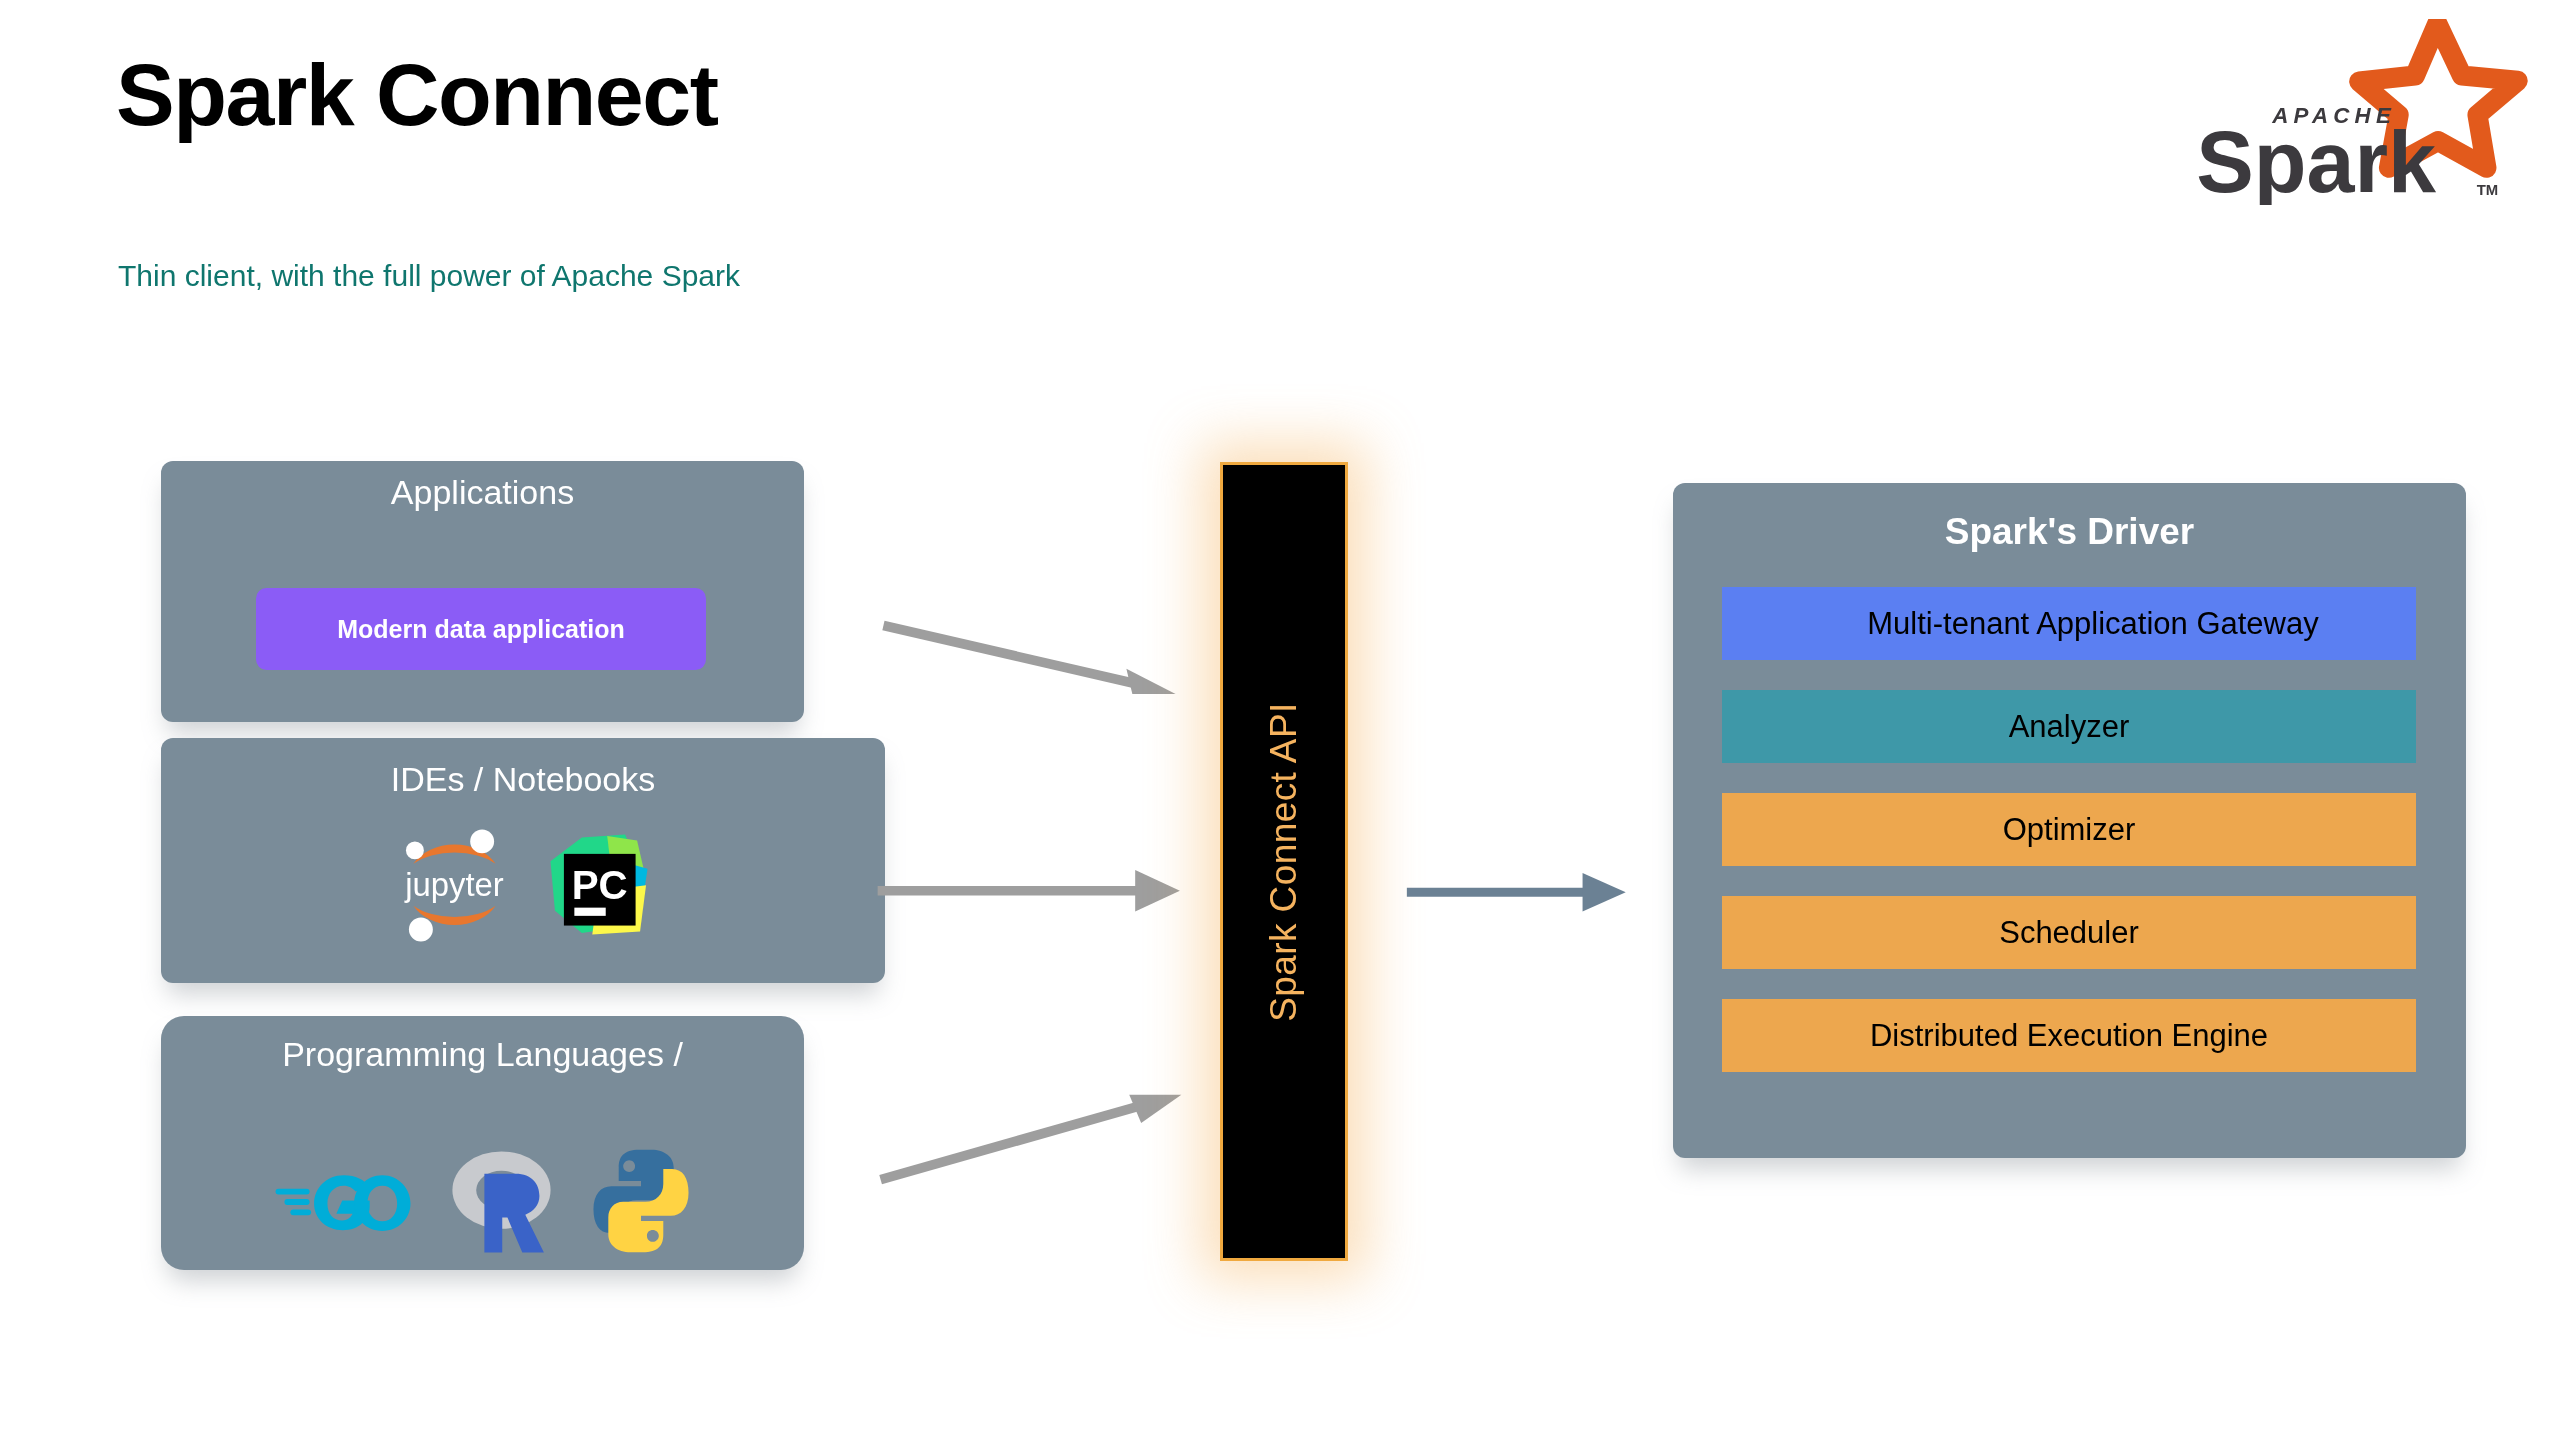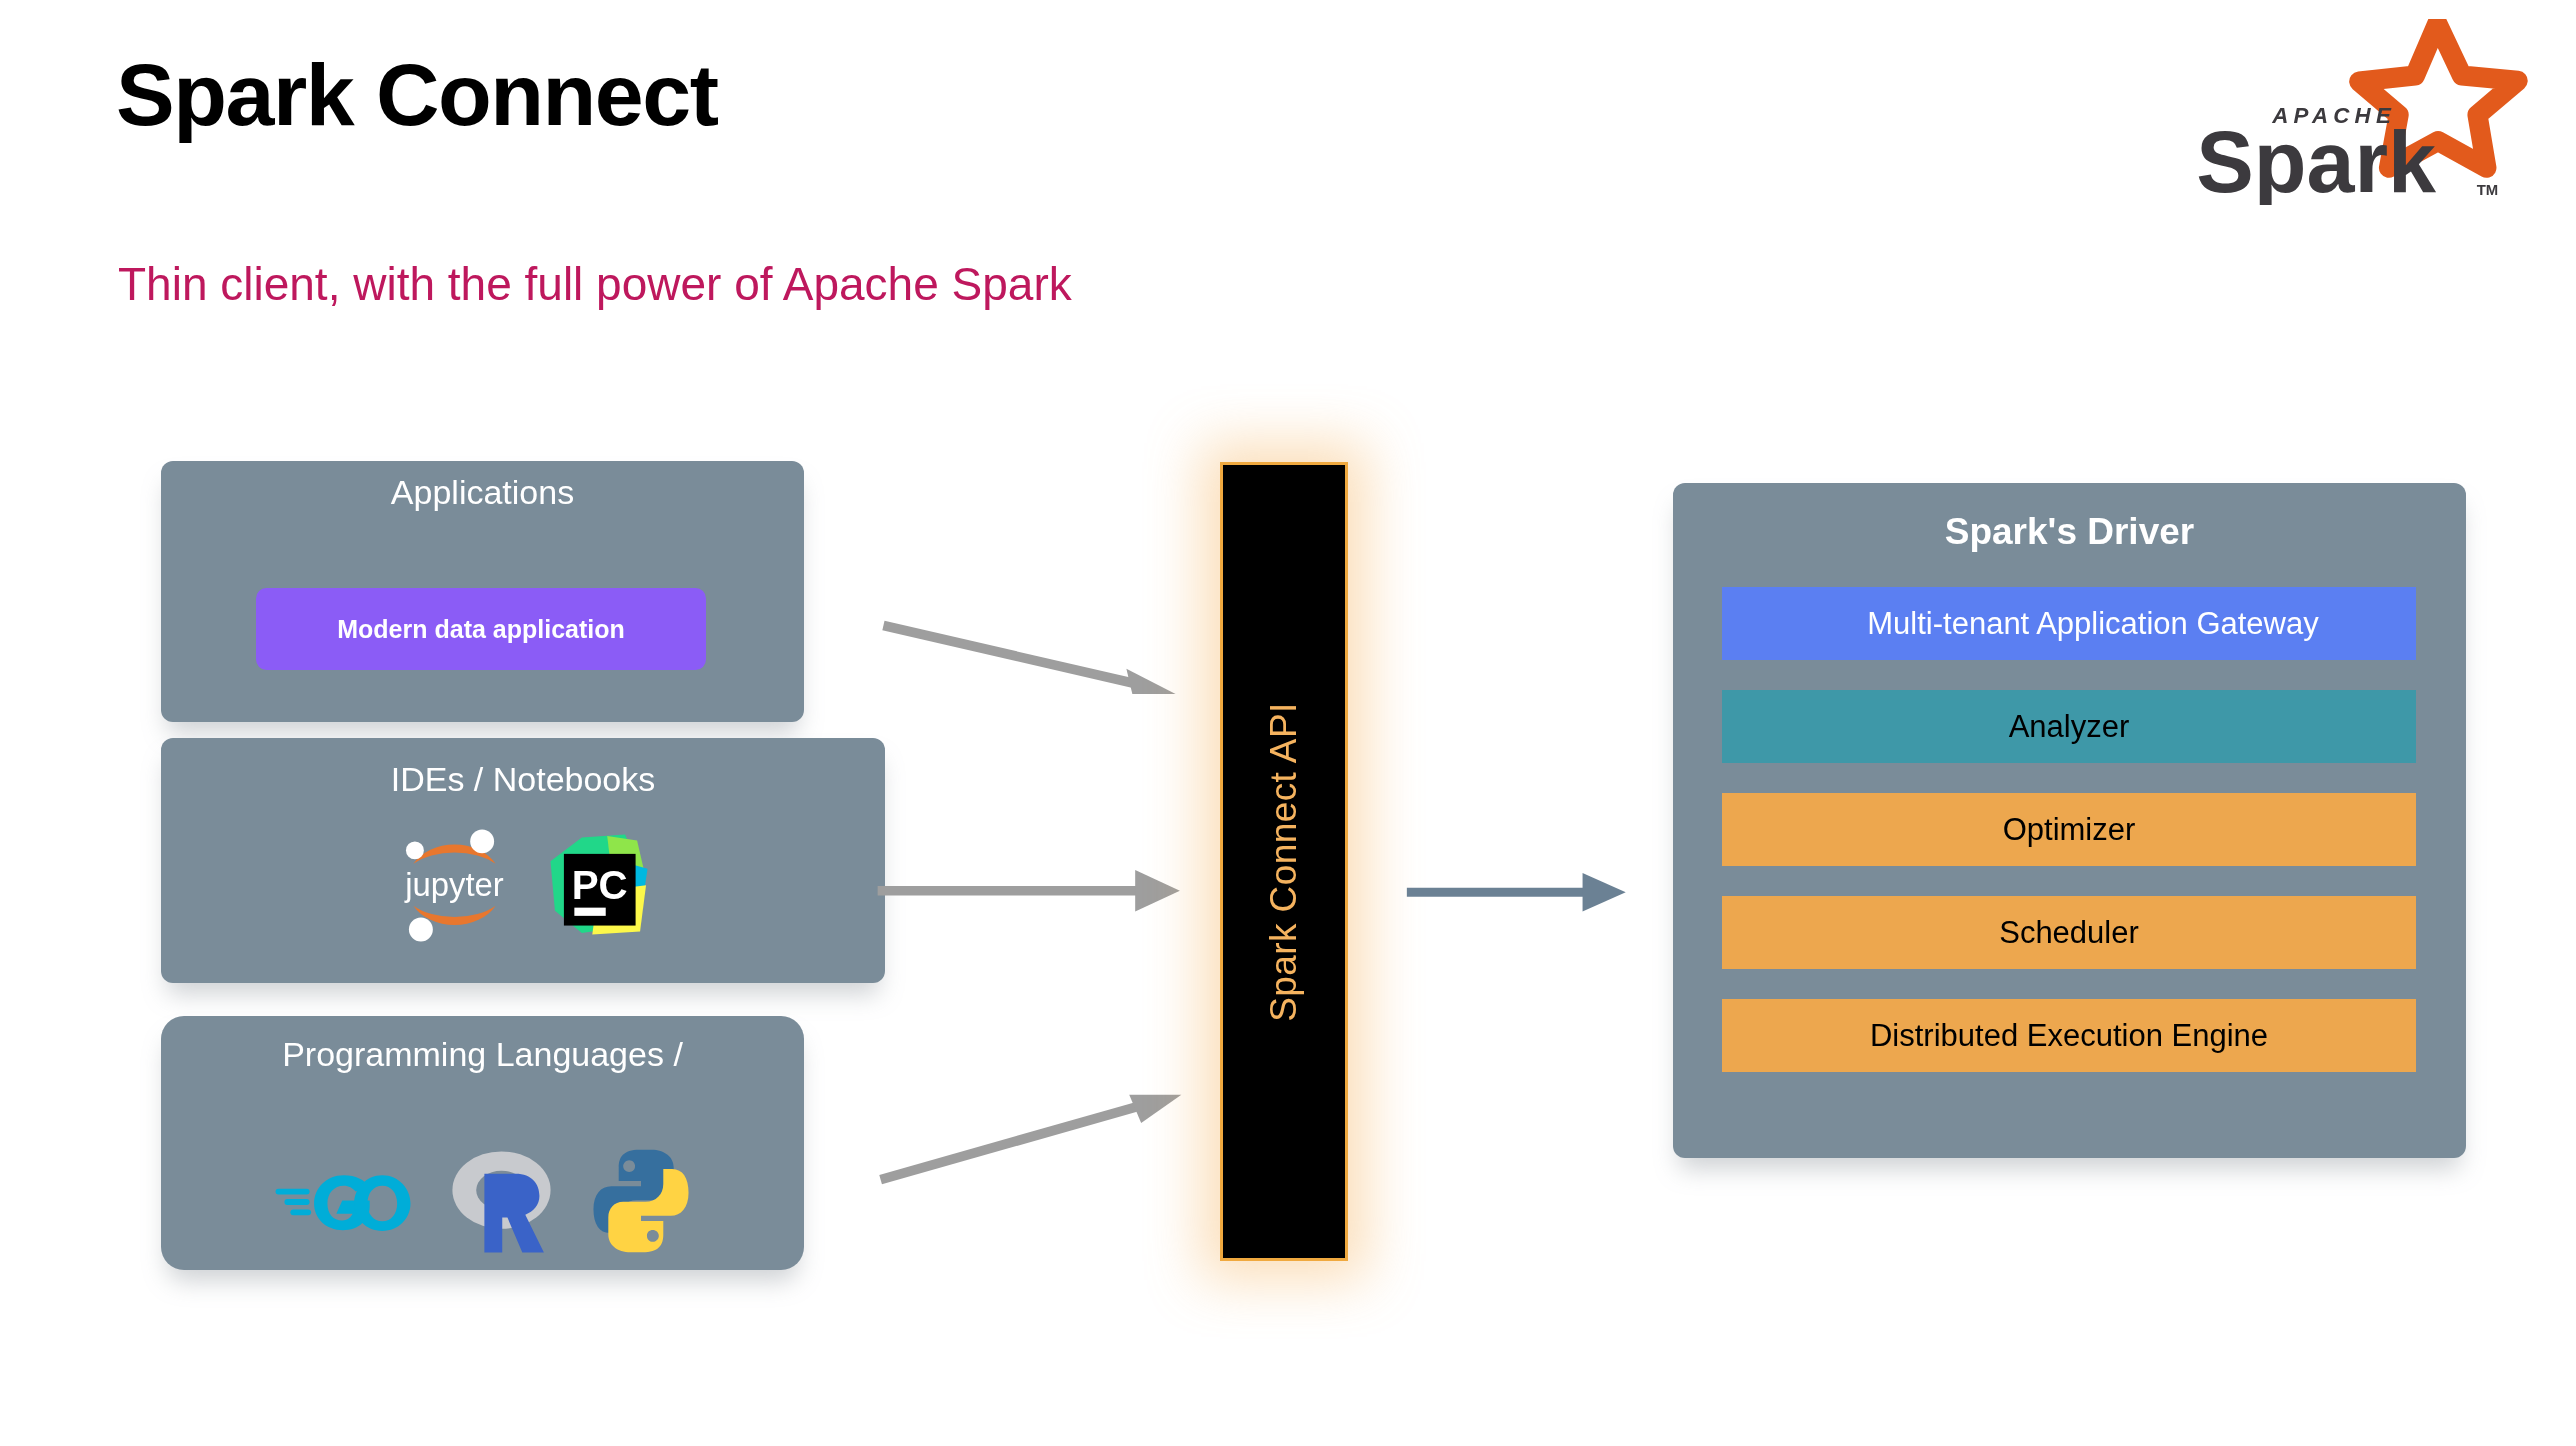--- a/index.html
+++ b/index.html
@@ -25,23 +25,23 @@
     font-weight: 700;
     color: #000000;
     letter-spacing: -1.5px;
     line-height: 1;
     white-space: nowrap;
   }
   #slide-subtitle {
     position: absolute;
     left: 118px;
     top: 261px;
-    font-size: 46px;
-    font-weight: 400;
-    color: #be185d;
+    font-size: 30px;
+    font-weight: 400;
+    color: #0f766e;
     line-height: 1;
     white-space: nowrap;
   }
 
   
   #spark-logo {
     position: absolute;
     right: 43px;
     top: 19.4px;
     width: 358px;
@@ -148,21 +148,21 @@
   .driver-row {
     height: 73px;
     margin-bottom: 30px;
     display: flex;
     align-items: center;
     justify-content: center;
     font-size: 31px;
     font-weight: 400;
     text-align: center;
   }
-  .driver-row.gateway { background: #5b7ff2; color: #ffffff; padding-left: 48px; }
+  .driver-row.gateway { background: #5b7ff2; color: #000000; padding-left: 48px; }
   .driver-row.analyzer { background: #3e98a8; color: #000000; }
   .driver-row.orange  { background: #eda74e; color: #000000; }
 
   
   .arrow-svg { position: absolute; overflow: visible; }
   #arrow-applications { left: 873px; top: 612px;  width: 313px; height: 97px; }
   #arrow-ides         { left: 873px; top: 858px; width: 313px; height: 67px;  }
   #arrow-languages    { left: 873px; top: 1059px; width: 313px; height: 134px; }
   #arrow-to-driver    { left: 1402px; top: 858px; width: 239px; height: 67px;  }
 </style>

